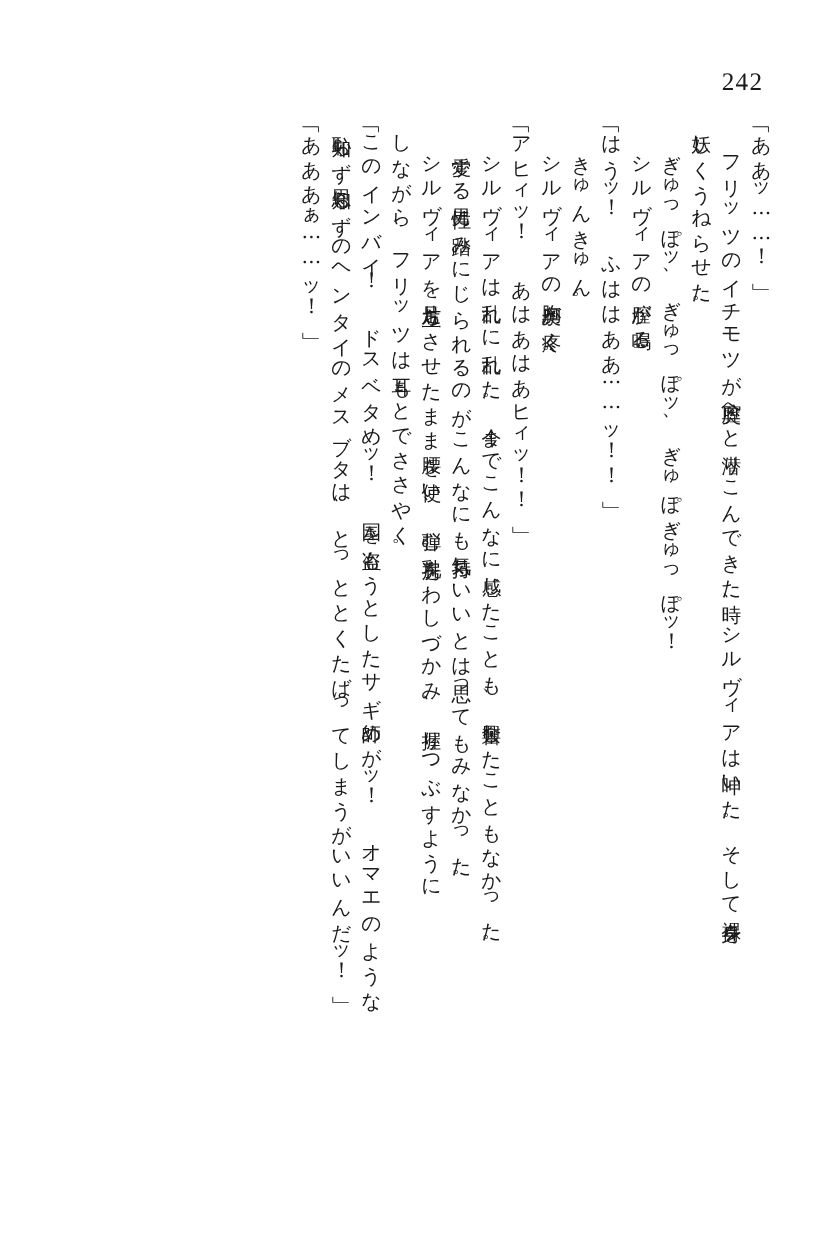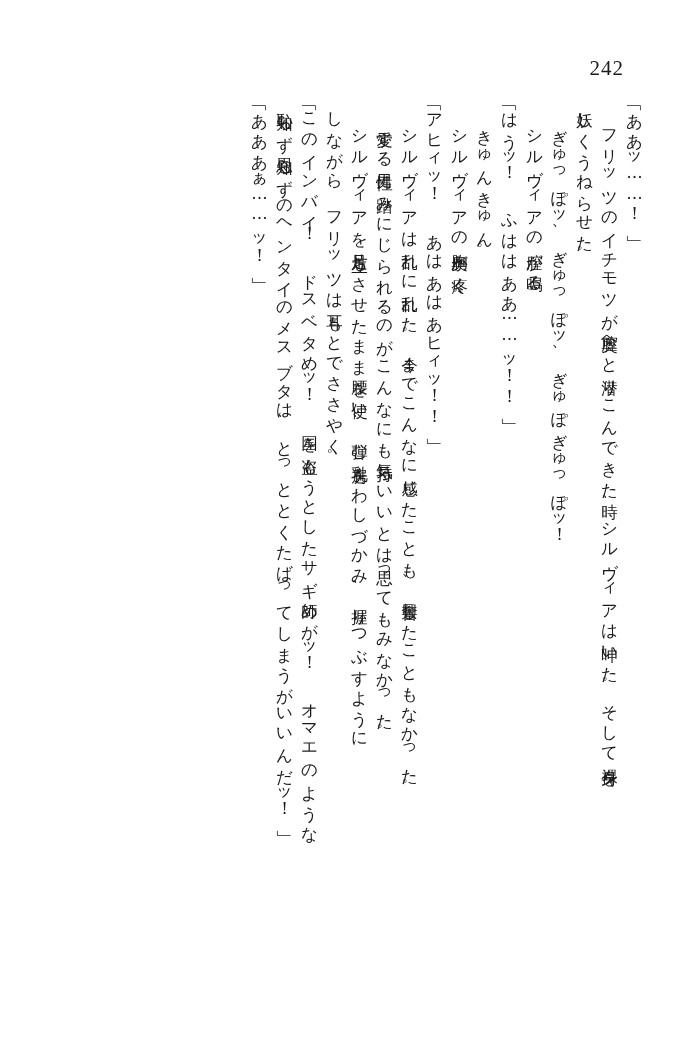--- a/index.html
+++ b/index.html
@@ -17,21 +17,21 @@
   #page {
     position: relative;
     width: 700px;
     height: 1050px;
     background: #ffffff;
   }
   
   #page-number {
     position: absolute;
     top: 56px;
-    right: 76px;
+    right: 64px;
     font-size: 21px;
     letter-spacing: 1px;
     font-family: "Liberation Serif", "DejaVu Serif", serif;
     color: #1a1a1a;
   }
   
   #text-block {
     position: absolute;
     top: 100px;
     right: 58px;

